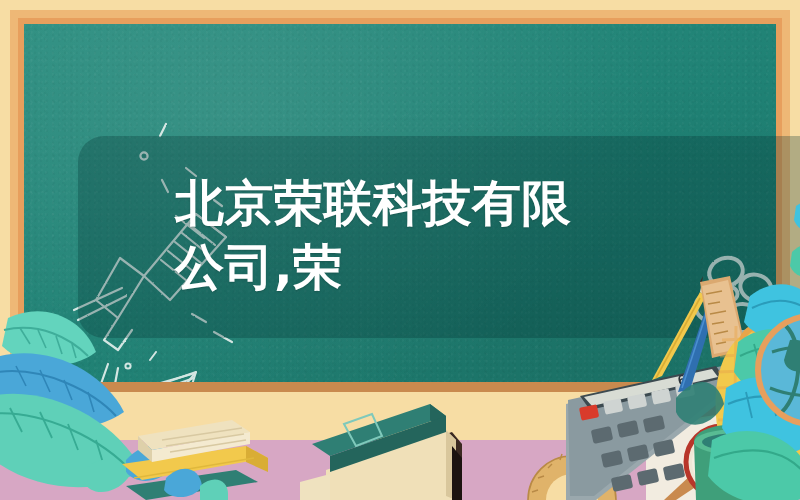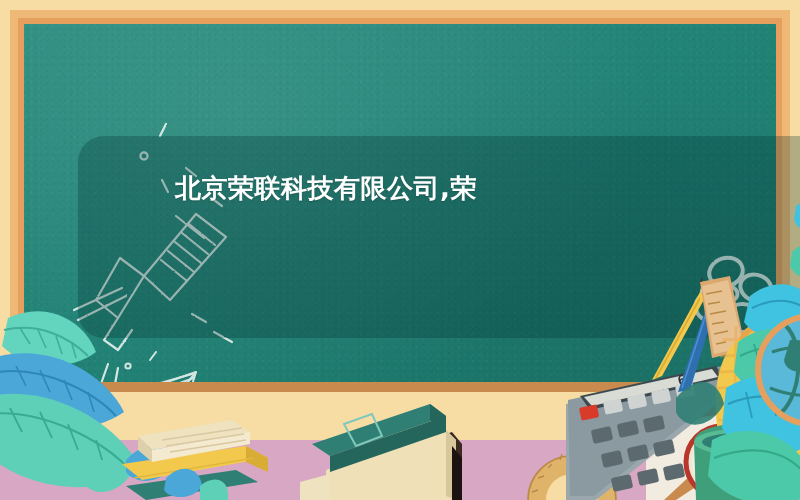--- a/index.html
+++ b/index.html
@@ -39,21 +39,21 @@
   .text-panel{
     position:absolute;left:78px;top:136px;width:722px;height:202px;
     background:rgba(0,46,46,.28);
     border-radius:26px 0 0 26px;
   }
 
   
   .headline{
     position:absolute;left:175px;top:172px;width:430px;
     color:#ffffff;
-    font-size:26px;line-height:1.30;font-weight:700;
+    font-size:49px;line-height:1.30;font-weight:700;
     letter-spacing:.5px;
     text-shadow:0 1px 2px rgba(0,0,0,.18);
   }
 
   
   .desk-band{position:absolute;left:0;right:0;bottom:0;height:118px;}
   .desk-top{position:absolute;left:0;right:0;top:0;height:10px;background:#c98a4e;}
   .desk-face{position:absolute;left:0;right:0;top:10px;height:48px;background:#f7dda4;}
   .desk-front{position:absolute;left:0;right:0;top:58px;bottom:0;background:#d7a7c4;}
 

